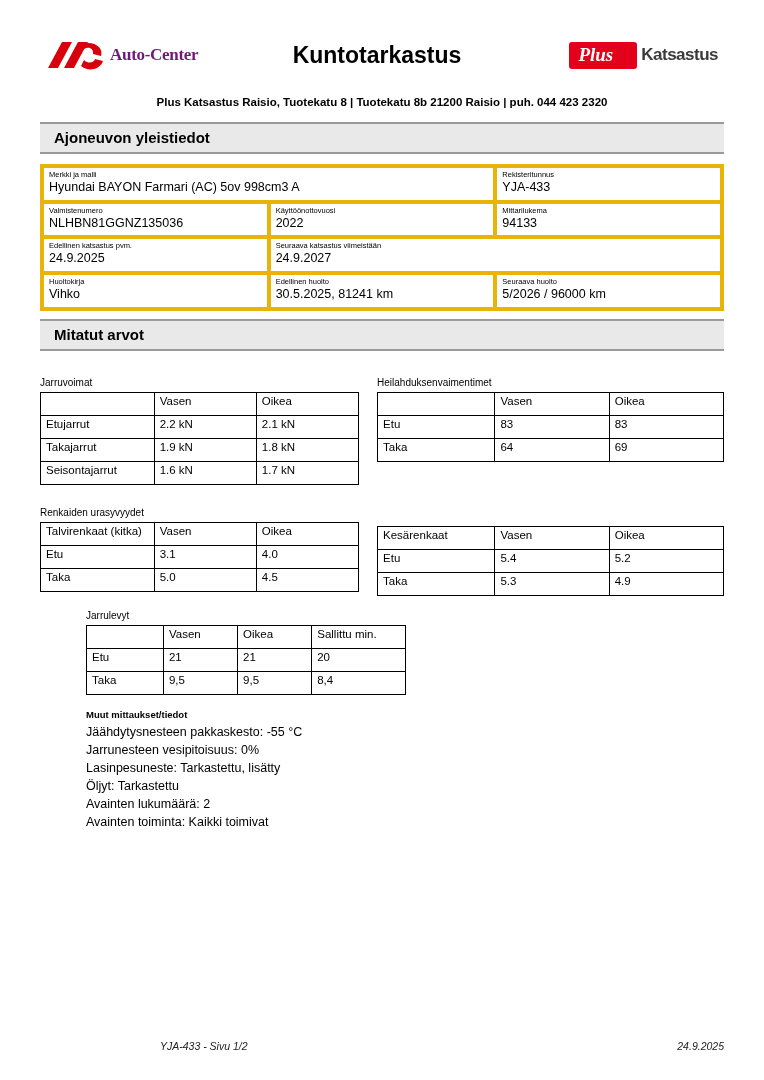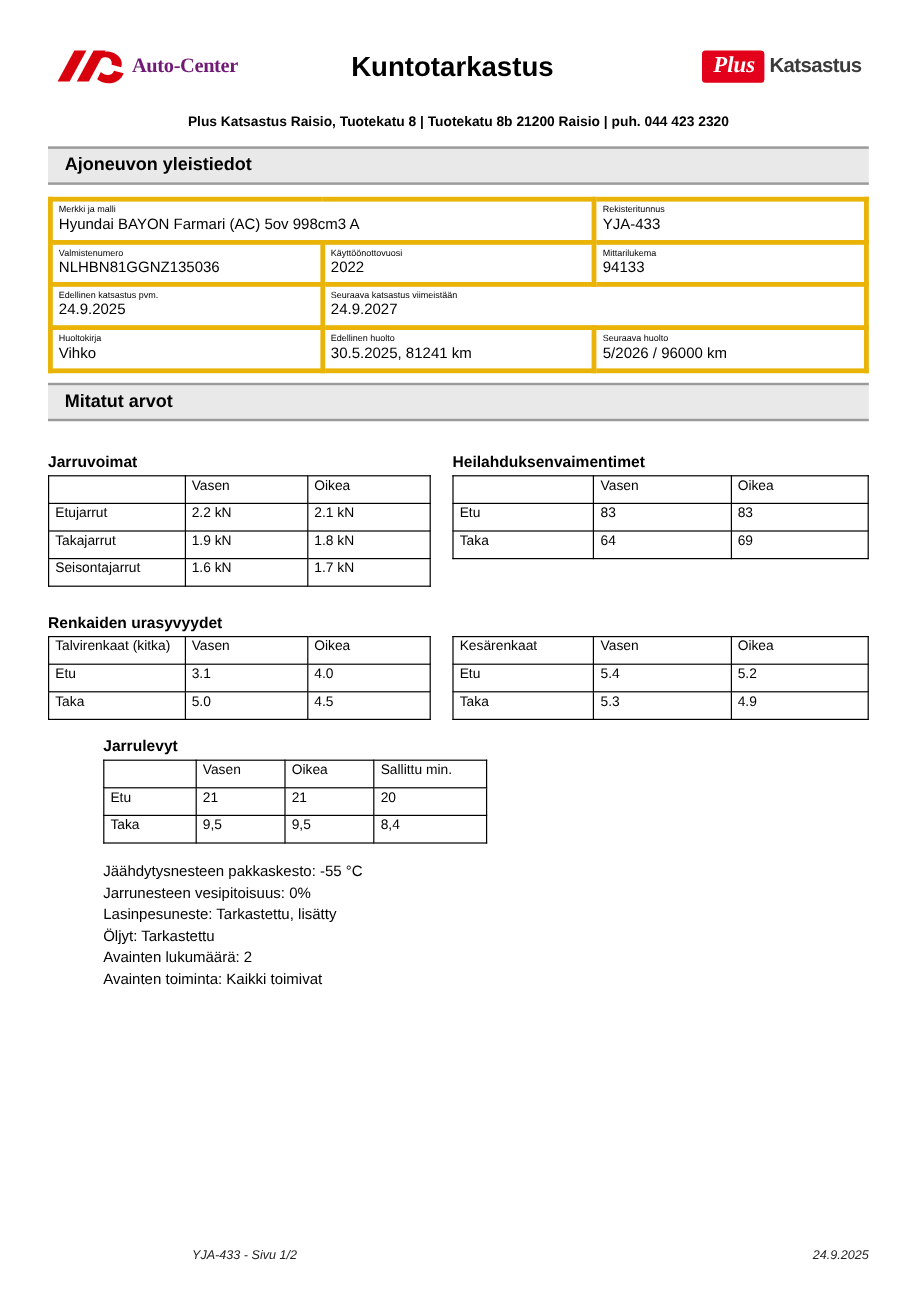--- a/index.html
+++ b/index.html
@@ -61,21 +61,21 @@
     gap: 4px;
     width: 230px;
     justify-content: flex-end;
   }
   .plus-badge {
     background: #e2001a;
     color: #ffffff;
     font-style: italic;
     font-weight: bold;
     font-size: 19px;
-    padding: 3px 8px 5px 9px;
+    padding: 3px 24px 5px 9px;
     border-radius: 3px;
     line-height: 1;
     font-family: "Liberation Serif", serif;
   }
   .katsastus-text {
     font-size: 17px;
     font-weight: bold;
     color: #3b3b3b;
     letter-spacing: -0.5px;
   }
@@ -122,22 +122,22 @@
     display: block;
     line-height: 1.25;
   }
 
   
   .meas {
     position: relative;
     margin-top: 12px;
   }
   .cap {
-    font-size: 13px;
-    font-weight: bold;
+    font-size: 10px;
+    font-weight: normal;
     margin-bottom: 4px;
   }
   table.mtable {
     border-collapse: collapse;
     table-layout: fixed;
   }
   table.mtable td {
     border: 1px solid #000000;
     font-size: 11.5px;
     padding: 2px 5px 3px 5px;
@@ -390,20 +390,21 @@
           <td>Taka</td>
           <td>9,5</td>
           <td>9,5</td>
           <td>8,4</td>
         </tr>
       </tbody>
         </table>
     </div>
 
     <div class="block" style="margin-top:14px;">
+      <div class="other-cap">Muut mittaukset/tiedot</div>
       <div class="other-line">Jäähdytysnesteen pakkaskesto: -55 °C</div>
       <div class="other-line">Jarrunesteen vesipitoisuus: 0%</div>
       <div class="other-line">Lasinpesuneste: Tarkastettu, lisätty</div>
       <div class="other-line">Öljyt: Tarkastettu</div>
       <div class="other-line">Avainten lukumäärä: 2</div>
       <div class="other-line">Avainten toiminta: Kaikki toimivat</div>
     </div>
 
   </div>
 

